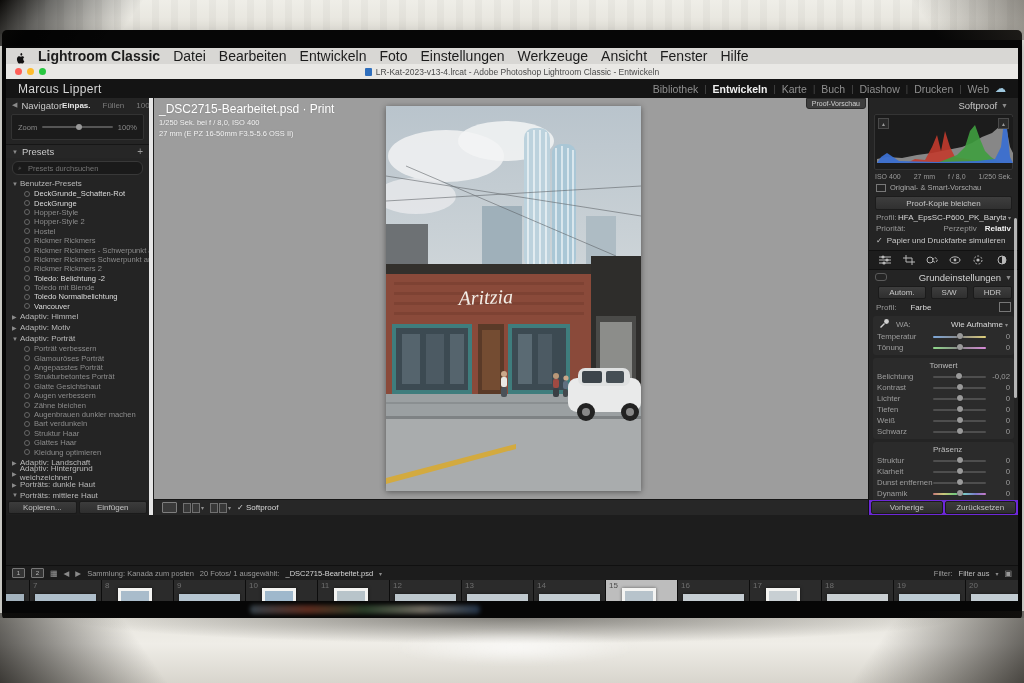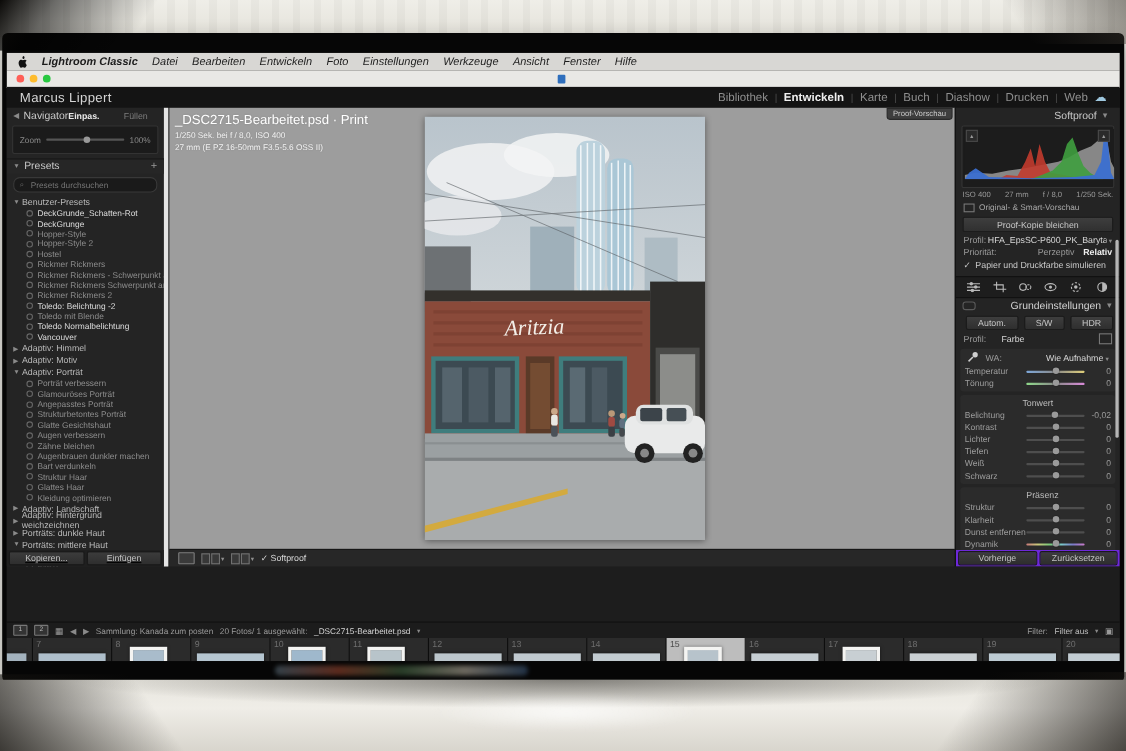--- a/index.html
+++ b/index.html
@@ -13,21 +13,21 @@
   .desk:before{content:"";position:absolute;left:6%;top:0;width:88%;height:26px;background:radial-gradient(ellipse at 50% 0%,rgba(30,28,24,.5),transparent 70%);}
   .shadow-bl{position:absolute;left:0;bottom:0;width:210px;height:70px;background:linear-gradient(55deg,rgba(20,18,15,.8),transparent 65%);}
   .shadow-br{position:absolute;right:0;bottom:0;width:230px;height:72px;background:linear-gradient(305deg,rgba(25,22,18,.75),transparent 62%);}
   .desk-smear{position:absolute;left:390px;bottom:18px;width:250px;height:34px;background:radial-gradient(ellipse at 50% 50%,rgba(255,255,255,.7),transparent 70%);filter:blur(3px);}
   .monitor{position:absolute;left:2px;top:30px;right:2px;height:590px;background:#060606;border-radius:5px;box-shadow:0 8px 18px rgba(0,0,0,.35);}
   .bezel-reflect{position:absolute;left:248px;bottom:6px;width:230px;height:9px;border-radius:4px;filter:blur(2px);opacity:.8;
     background:linear-gradient(90deg,rgba(120,150,170,.5),rgba(200,90,60,.55),rgba(90,140,90,.5),rgba(220,210,190,.6),rgba(70,110,160,.5));}
   .screen{position:absolute;left:4px;top:18px;right:4px;height:553px;background:#1d1d1d;overflow:hidden;}
 
   
-  .menubar{position:absolute;left:0;top:0;width:100%;height:16px;background:#d8d7d4;display:flex;align-items:center;gap:13px;padding:0 10px;box-sizing:border-box;font-size:10px;color:#1c1c1c;font-style:italic;}
+  .menubar{position:absolute;left:0;top:0;width:100%;height:16px;background:#d8d7d4;display:flex;align-items:center;gap:13px;padding:0 10px;box-sizing:border-box;font-size:14px;color:#1c1c1c;}
   .menu-item{white-space:nowrap;}
   .menu-item.app{font-weight:bold;}
   .apple{width:9px;height:10px;display:inline-block;}
   .titlebar{position:absolute;left:0;top:16px;width:100%;height:15px;background:#e9e8e5;border-bottom:1px solid #bdbcb8;display:flex;align-items:center;justify-content:center;font-size:8.5px;color:#4a4a4a;}
   .lights{position:absolute;left:9px;top:20px;display:flex;gap:5px;}
   .light{width:7px;height:7px;border-radius:50%;}
   .doc-icon{display:inline-block;width:7px;height:8px;background:#2f6fbd;border-radius:1px;margin-right:4px;}
 
   
   .idbar{position:absolute;left:0;top:31px;width:100%;height:19px;background:#141414;display:flex;align-items:center;justify-content:space-between;padding:0 12px;box-sizing:border-box;}
@@ -40,39 +40,39 @@
 
   
   .main{position:absolute;left:0;top:50px;right:0;height:417px;background:#1f1f1f;}
   .lpanel{position:absolute;left:0;top:0;width:147px;height:100%;background:#242424;border-right:4px solid #e5e5e5;box-sizing:border-box;overflow:hidden;}
   .rpanel{position:absolute;right:0;top:0;width:150px;height:100%;background:#242424;border-left:1px solid #121212;box-sizing:border-box;overflow:hidden;}
   .canvas{position:absolute;left:148px;right:150px;top:0;height:402px;background:#9d9d9d;}
   .toolbar{position:absolute;left:148px;right:150px;bottom:0;height:15px;background:#272727;border-top:1px solid #161616;display:flex;align-items:center;gap:6px;padding:0 8px;font-size:8.5px;color:#b5b5b5;}
 
   .phdr{display:flex;align-items:center;height:14px;padding:0 6px;font-size:9.5px;color:#c9c9c9;}
   .phdr .tri{margin-right:4px;color:#8a8a8a;font-size:7px;}
-  .navzoom{margin-left:auto;display:flex;gap:22px;font-size:8px;color:#7c7c7c;}
+  .navzoom{margin-left:auto;display:flex;gap:12px;font-size:8px;color:#7c7c7c;}
   .navzoom .zo.active{color:#e8e8e8;font-weight:bold;}
   .navbox{margin:2px 5px 4px 5px;height:24px;background:#1b1b1b;border:1px solid #333;border-radius:2px;display:flex;align-items:center;padding:0 6px;gap:5px;}
   .navbox .zl{font-size:7.5px;color:#8a8a8a;}
   .ztrack{flex:1;height:2px;background:#555;border-radius:1px;position:relative;}
   .zthumb{position:absolute;left:48%;top:-2.5px;width:6px;height:6px;border-radius:50%;background:#999;}
 
   .presets-hdr{display:flex;align-items:center;height:13px;padding:0 6px;font-size:9.5px;color:#c9c9c9;border-top:1px solid #161616;background:#262626;}
   .presets-hdr .plus{margin-left:auto;color:#9a9a9a;font-size:10px;}
   .searchbox{margin:3px 6px;height:12px;background:#1a1a1a;border:1px solid #383838;border-radius:6px;display:flex;align-items:center;padding:0 5px;gap:4px;}
   .searchbox input{background:transparent;border:0;outline:0;color:#bbb;font-size:7.5px;width:100%;font-family:"Liberation Sans",sans-serif;}
   .mag{color:#777;font-size:7px;}
   .plist{padding:0 0 2px 0;}
   .pgroup-hdr{display:flex;align-items:center;height:11px;padding:0 6px;font-size:8px;color:#b9b9b9;}
   .pgroup-hdr .tri{width:8px;color:#8a8a8a;font-size:6px;}
   .preset-item{display:flex;align-items:center;height:9.4px;padding-left:18px;font-size:7.6px;color:#8c8c8c;white-space:nowrap;overflow:hidden;}
   .preset-item.bright{color:#dcdcdc;}
   .pdot{width:4px;height:4px;border:1px solid #666;border-radius:50%;margin-right:4px;flex:none;}
-  .panel-btns{position:absolute;bottom:0;left:0;width:100%;height:15px;display:flex;gap:2px;padding:1px 2px;box-sizing:border-box;background:#1f1f1f;text-decoration:underline;}
+  .panel-btns{position:absolute;bottom:0;left:0;width:100%;height:15px;display:flex;gap:2px;padding:1px 2px;box-sizing:border-box;background:#1f1f1f;}
   .gbtn{flex:1;background:linear-gradient(180deg,#3c3c3c,#2e2e2e);border:1px solid #1a1a1a;border-radius:2px;color:#c2c2c2;font-size:8px;display:flex;align-items:center;justify-content:center;}
 
   
   .photo{position:absolute;left:232px;top:8px;width:255px;height:385px;box-shadow:0 1px 6px rgba(0,0,0,.45);}
   .overlay-info{position:absolute;left:5px;top:4px;color:#fdfdfd;text-shadow:0 0 2px rgba(0,0,0,.15);}
   .oi1{font-size:12px;color:#fff;}
   .oi2{font-size:7.5px;margin-top:2px;color:#f2f2f2;}
   .proof-badge{position:absolute;right:2px;top:0px;background:#3e3e3e;color:#cfcfcf;font-size:7px;padding:1px 5px;border-radius:0 0 3px 3px;border:1px solid #2a2a2a;}
   .tb-ic{width:13px;height:9px;border:1px solid #7e7e7e;border-radius:1px;background:#3a3a3a;}
   .tb-pair{display:flex;align-items:center;gap:1px;color:#8f8f8f;font-size:6px;}
@@ -148,20 +148,21 @@
             <span class="menu-item">Einstellungen</span>
             <span class="menu-item">Werkzeuge</span>
             <span class="menu-item">Ansicht</span>
             <span class="menu-item">Fenster</span>
             <span class="menu-item">Hilfe</span>
           </span>
       </div>
 
       <div class="titlebar">
         <span class="doc-icon"></span>
+        <span>LR-Kat-2023-v13-4.lrcat - Adobe Photoshop Lightroom Classic - Entwickeln</span>
       </div>
       <div class="lights">
         <span class="light" id="light-r" style="background: rgb(255, 95, 87);"></span>
         <span class="light" id="light-y" style="background: rgb(254, 188, 46);"></span>
         <span class="light" id="light-g" style="background: rgb(40, 200, 64);"></span>
       </div>
 
       <div class="idbar">
         <span class="identity">Marcus Lippert</span>
         <span class="modules" id="modules">

